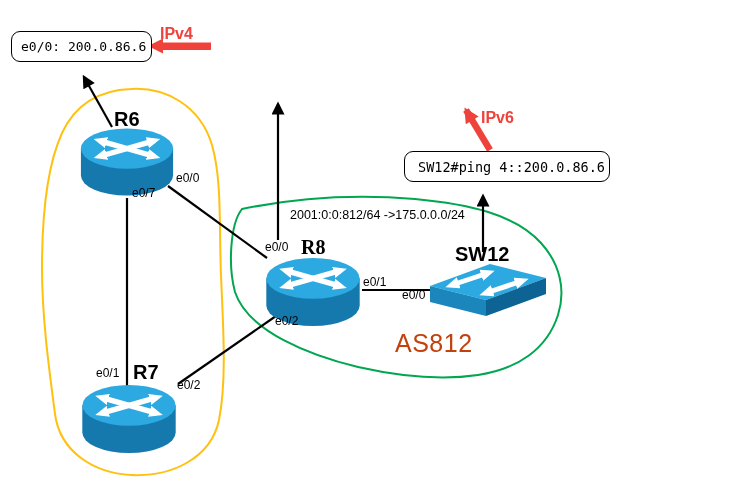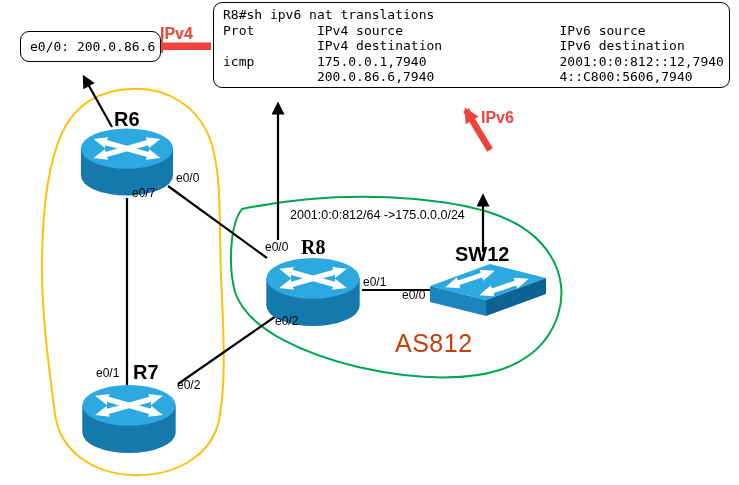--- a/index.html
+++ b/index.html
@@ -9,21 +9,21 @@
   }
   .canvas svg.layer { position:absolute; left:0; top:0; z-index:1; }
   .box {
     position:absolute; z-index:2; background:#fff;
     border:1.6px solid #000; border-radius:9px;
     font-family:"DejaVu Sans Mono", monospace; font-size:13px; color:#000;
     display:flex; align-items:center; box-sizing:border-box;
   }
   .box pre { margin:0; font-family:"DejaVu Sans Mono", monospace; font-size:13px; line-height:15.6px; white-space:pre; }
   #nat-box   { left:213px; top:2px;   width:517px; height:86px; align-items:flex-start; padding:4px 0 0 9px; }
-  #left-box  { left:20px;   top:31px;  width:141px; height:31px; padding-left:9px;text-align:right; }
+  #left-box  { left:11px;   top:31px;  width:141px; height:31px; padding-left:9px;text-align:right; }
   #ping-box  { left:404px; top:151px; width:206px; height:31px; padding-left:13px; font-size:13.5px; }
   .lbl { position:absolute; z-index:3; white-space:nowrap; }
   .devname { font-weight:bold; font-size:20px; }
   .iflbl { font-size:12px; }
   .aslbl { font-size:25px; letter-spacing:0.5px; }
   #as67-label  { left:150px; top:252px; color:#FFC110; }
   #as812-label { left:395px; top:329px; color:#c2410c; }
   .flowlbl { font-weight:bold; font-size:16px; color:#EF423B; }
   #ipv4-label { left:160px; top:25px; }
   #ipv6-label { left:481px; top:109px; }
@@ -106,32 +106,28 @@
       <polygon points="148,46 163,38.5 163,42.5 211,42.5 211,50 163,50 163,53.5" fill="#EF423B"></polygon>
       <line x1="490" y1="150" x2="466" y2="110" stroke="#EF423B" stroke-width="6.5" marker-end="url(#rhead)"></line>
     </g>
 
     <use href="#router-icon" x="79" y="126" width="96" height="72"></use>
     <use href="#router-icon" x="79" y="383" width="100" height="72"></use>
     <use href="#router-icon" x="263" y="256" width="100" height="72"></use>
     <use href="#switch-icon" x="428" y="260" width="120" height="58"></use>
   </svg>
 
-  <div class="box" id="nat-box">
-    <pre>R8#sh ipv6 nat translations
-Prot        IPv4 source                    IPv6 source
-            IPv4 destination               IPv6 destination
-icmp        175.0.0.1,7940                 2001:0:0:812::12,7940
-            200.0.86.6,7940                4::C800:5606,7940</pre>
-  </div>
 
   <div class="box" id="left-box">
     <span>e0/0: 200.0.86.6</span>
   </div>
 
+  <div class="box" id="ping-box">
+    <span>SW12#ping 4::200.0.86.6</span>
+  </div>
 
   <span class="lbl flowlbl" id="ipv4-label">IPv4</span>
   <span class="lbl flowlbl" id="ipv6-label">IPv6</span>
 
   <span class="lbl" id="route-label">2001:0:0:812/64 -&gt;175.0.0.0/24</span>
 
   <span class="lbl aslbl" id="as812-label">AS812</span>
 
   <span class="lbl devname" id="r6-label">R6</span>
   <span class="lbl devname" id="r7-label">R7</span>

